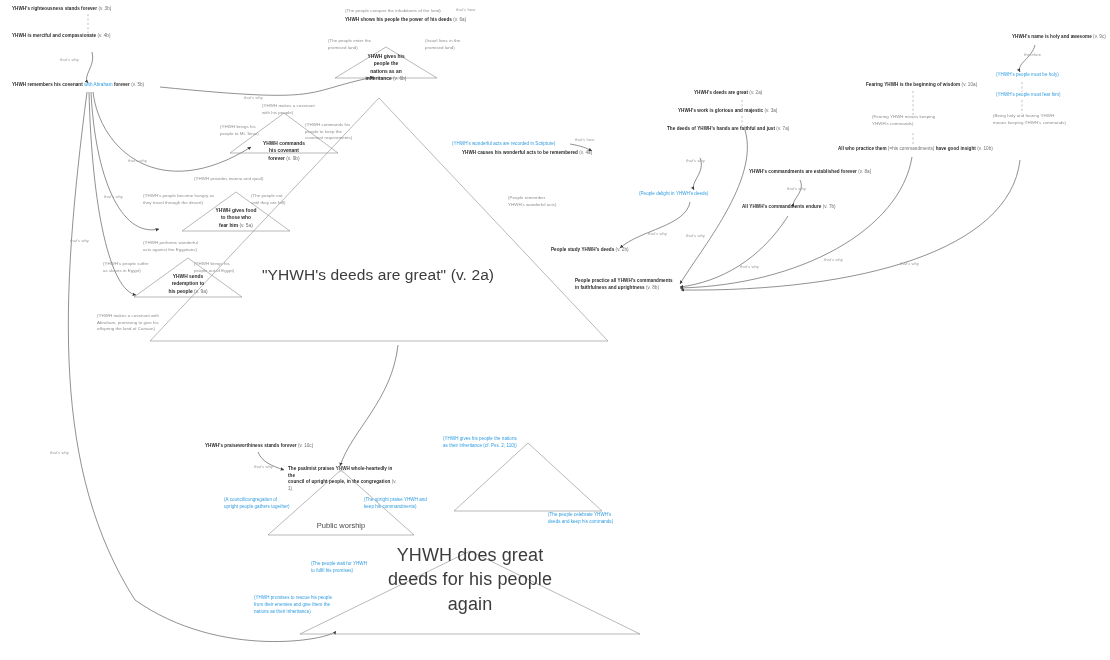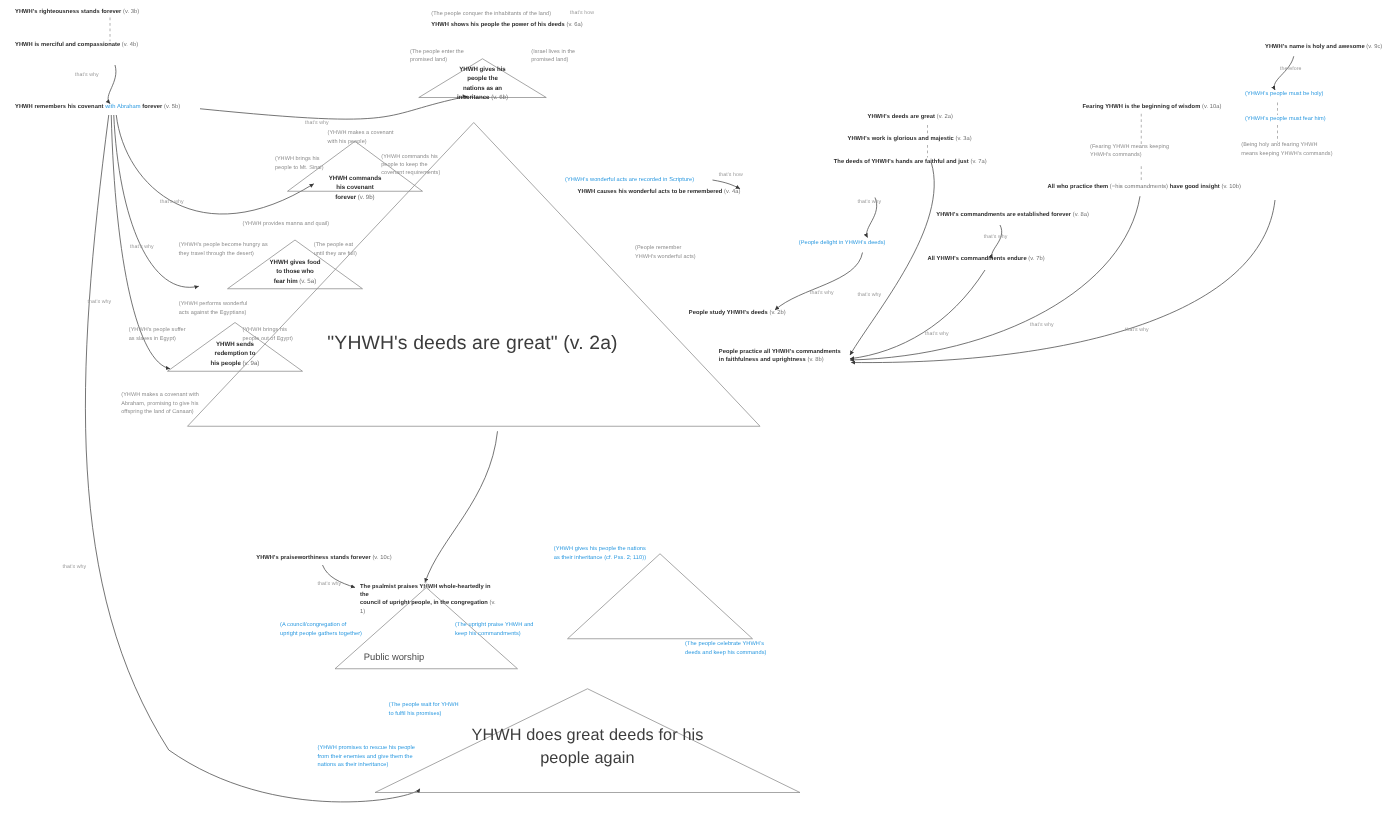--- a/index.html
+++ b/index.html
@@ -10,21 +10,21 @@
   .node{position:absolute;font-size:4.6px;line-height:1.45;color:#2b2b2b;letter-spacing:.05px;}
   .node b{font-weight:bold;}
   .node .sub{font-weight:normal;color:#6f6f6f;}
   .paren{position:absolute;font-size:4.4px;line-height:1.5;color:#8d8d8d;letter-spacing:.05px;}
   .blue{color:#2d9ae0;}
   .bluenode{position:absolute;font-size:4.5px;line-height:1.5;color:#2d9ae0;letter-spacing:.05px;}
   .relabel{position:absolute;font-size:4.2px;color:#9a9a9a;letter-spacing:.05px;white-space:nowrap;}
   .tri-label{position:absolute;font-size:4.9px;line-height:1.5;color:#2b2b2b;font-weight:bold;text-align:center;}
   .tri-label .sub{font-weight:normal;color:#6f6f6f;}
   .big-title{position:absolute;font-size:15.5px;color:#3c3c3c;text-align:center;letter-spacing:.1px;}
-  .mid-title{position:absolute;font-size:7.5px;color:#4a4a4a;}
+  .mid-title{position:absolute;font-size:7.5px;color:#4a4a4a;text-align:center;}
   .star{position:absolute;font-size:11px;color:#bdbdbd;line-height:1;} .w2{width:86px;} .w3{width:70px;} .w4{width:96px;}
 </style>
 </head>
 <body>
 
 <div id="stage">
 
   <svg class="layer" viewBox="0 0 1110 660">
     <defs>
       <marker id="ah" markerWidth="7" markerHeight="7" refX="5.2" refY="2.6" orient="auto">
@@ -318,18 +318,18 @@
   <div class="bluenode w2" style="left:311px;top:561px;">
     <div>(The people wait for YHWH</div>
     <div>to fulfil his promises)</div>
   </div>
   <div class="bluenode w2" style="left:254px;top:595px;">
     <div>(YHWH promises to rescue his people</div>
     <div>from their enemies and give them the</div>
     <div>nations as their inheritance)</div>
   </div>
 
-  <div class="big-title" style="left:370px;top:579px;width:200px;font-size:13px;line-height:1.35;">
+  <div class="big-title" style="left:370px;top:543px;width:200px;font-size:18px;line-height:1.35;">
     <span>YHWH does great deeds for his</span>
     <span>people again</span>
   </div>
 
 </div>
 
 </body></html>

